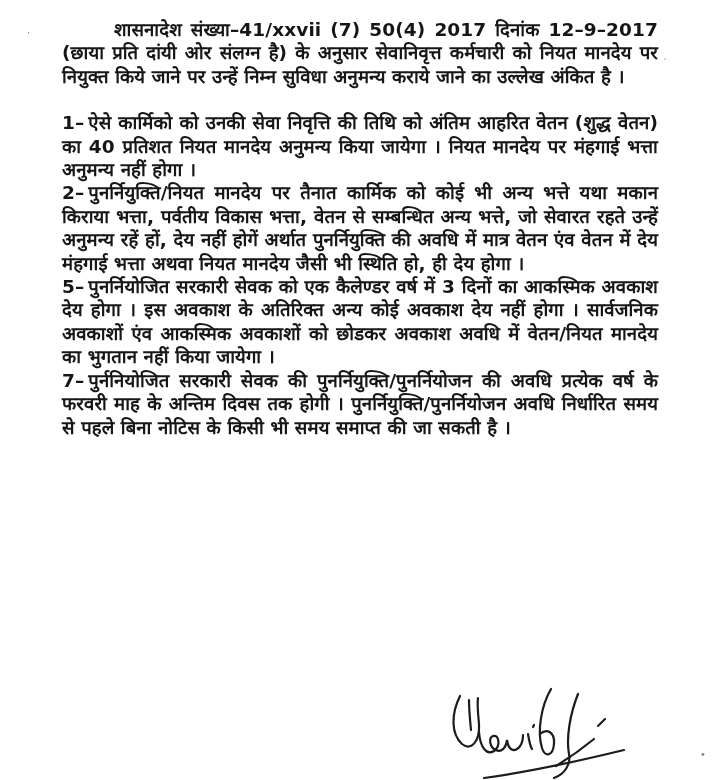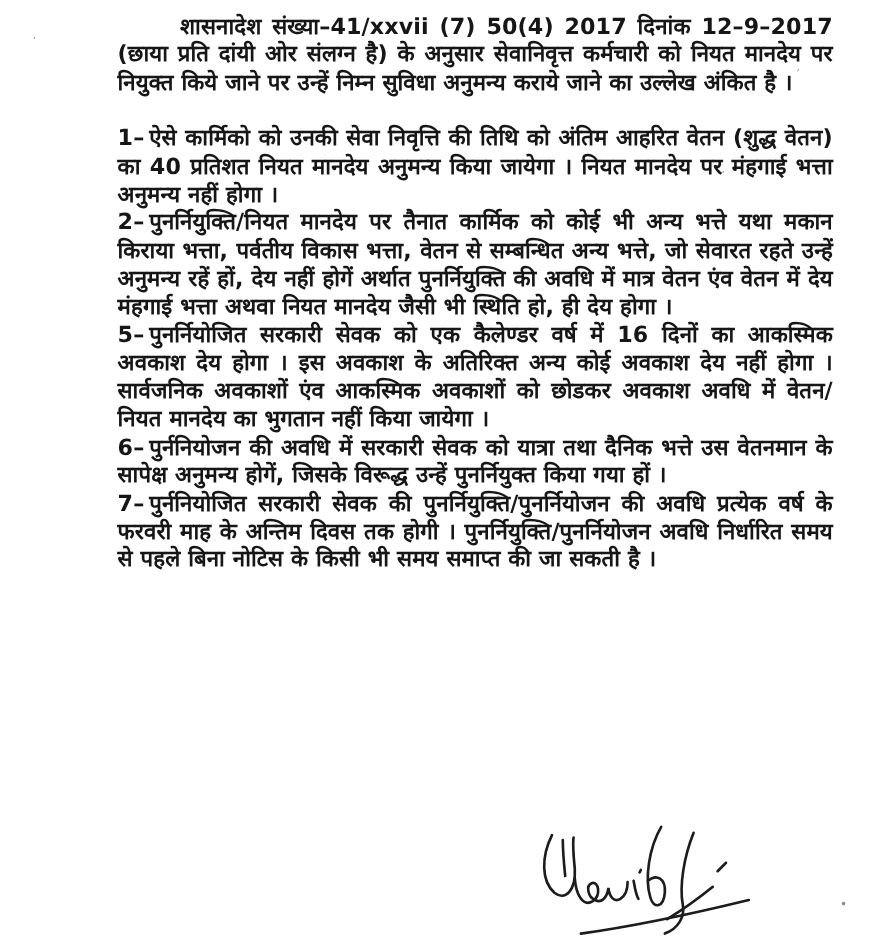--- a/index.html
+++ b/index.html
@@ -10,23 +10,22 @@
     overflow: hidden;
   }
   .page {
     position: relative;
     width: 727px; height: 780px;
     background: #ffffff;
     color: #131313;
   }
   .content {
     position: absolute;
-    left: 62px; top: 11px;
+    left: 62px; top: 18px;
     width: 596px;
-    margin-left: 36px;
   }
   p.intro, p.item {
     font-size: 18.5px;
     line-height: 23.4px;
     font-weight: 600;
     text-align: justify;
     color: #161616;
     letter-spacing: 0.1px;
   }
   p.intro {
@@ -62,23 +61,22 @@
   <div class="content">
 
     <p class="intro">शासनादेश संख्या–41/xxvii (7) 50(4) 2017 दिनांक 12–9–2017 (छाया प्रति दांयी ओर संलग्न है)  के अनुसार सेवानिवृत्त कर्मचारी को नियत मानदेय पर नियुक्त किये जाने पर उन्हें निम्न सुविधा अनुमन्य कराये जाने का उल्लेख अंकित है ।</p>
 
     <p class="item"><span class="num">1–</span><span>ऐसे कार्मिको को उनकी सेवा निवृत्ति की तिथि को अंतिम आहरित वेतन (शुद्ध वेतन) का 40 प्रतिशत नियत मानदेय अनुमन्य किया जायेगा । नियत मानदेय पर मंहगाई भत्ता अनुमन्य नहीं होगा ।</span></p>
 
     <p class="item"><span class="num">2–</span><span>पुनर्नियुक्ति/नियत मानदेय पर तैनात कार्मिक को कोई भी अन्य भत्ते यथा मकान किराया भत्ता, पर्वतीय विकास भत्ता, वेतन से सम्बन्धित अन्य भत्ते, जो सेवारत रहते उन्हें अनुमन्य रहें हों, देय नहीं होगें अर्थात पुनर्नियुक्ति की अवधि में मात्र वेतन एंव वेतन में देय मंहगाई भत्ता अथवा नियत मानदेय जैसी भी स्थिति हो, ही देय होगा ।</span></p>
 
 
 
-    <p class="item"><span class="num">5–</span><span>पुनर्नियोजित सरकारी सेवक को एक कैलेण्डर वर्ष में 16 दिनों का आकस्मिक अवकाश देय होगा । इस अवकाश के अतिरिक्त अन्य कोई अवकाश देय नहीं होगा । सार्वजनिक अवकाशों एंव आकस्मिक अवकाशों को छोडकर अवकाश अवधि में वेतन/नियत मानदेय का भुगतान नहीं किया जायेगा ।</span></p>
+    <p class="item"><span class="num">5–</span><span>पुनर्नियोजित सरकारी सेवक को एक कैलेण्डर वर्ष में 3 दिनों का आकस्मिक अवकाश देय होगा । इस अवकाश के अतिरिक्त अन्य कोई अवकाश देय नहीं होगा । सार्वजनिक अवकाशों एंव आकस्मिक अवकाशों को छोडकर अवकाश अवधि में वेतन/नियत मानदेय का भुगतान नहीं किया जायेगा ।</span></p>
 
-    <p class="item"><span class="num">6–</span><span>पुर्ननियोजन की अवधि में सरकारी सेवक को यात्रा तथा दैनिक भत्ते उस वेतनमान के सापेक्ष अनुमन्य होगें, जिसके विरूद्ध उन्हें पुनर्नियुक्त किया गया हों ।</span></p>
 
     <p class="item"><span class="num">7–</span><span>पुर्ननियोजित सरकारी सेवक की पुनर्नियुक्ति/पुनर्नियोजन की अवधि प्रत्येक वर्ष के फरवरी माह के अन्तिम दिवस तक होगी । पुनर्नियुक्ति/पुनर्नियोजन अवधि निर्धारित समय से पहले बिना नोटिस के किसी भी समय समाप्त की जा सकती है ।</span></p>
 
   </div>
 
   <div class="signature-wrap">
     <svg viewBox="0 0 210 94" xmlns="http://www.w3.org/2000/svg">
 
       <path d="M22,10 C13,28 13,48 24,58 C33,65 42,56 41,38 C40,28 39,18 40,12"></path>
       <path d="M31,14 C31,24 32,34 33,44"></path>

